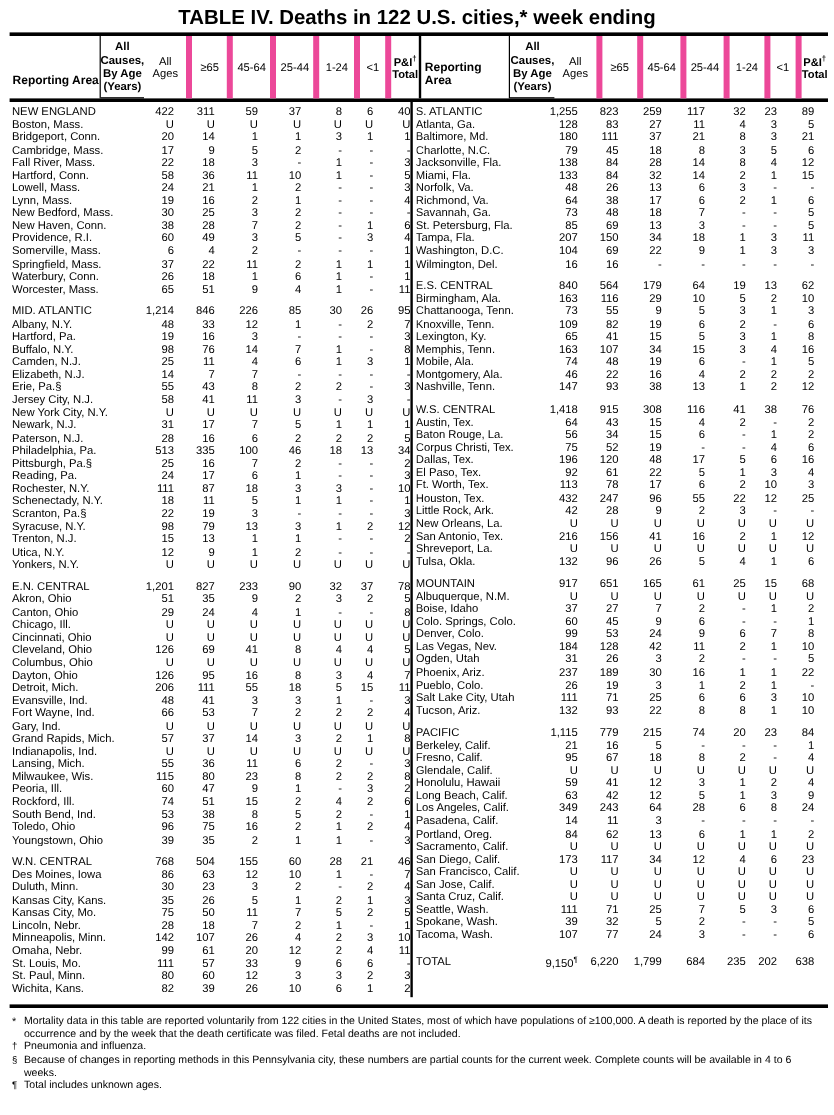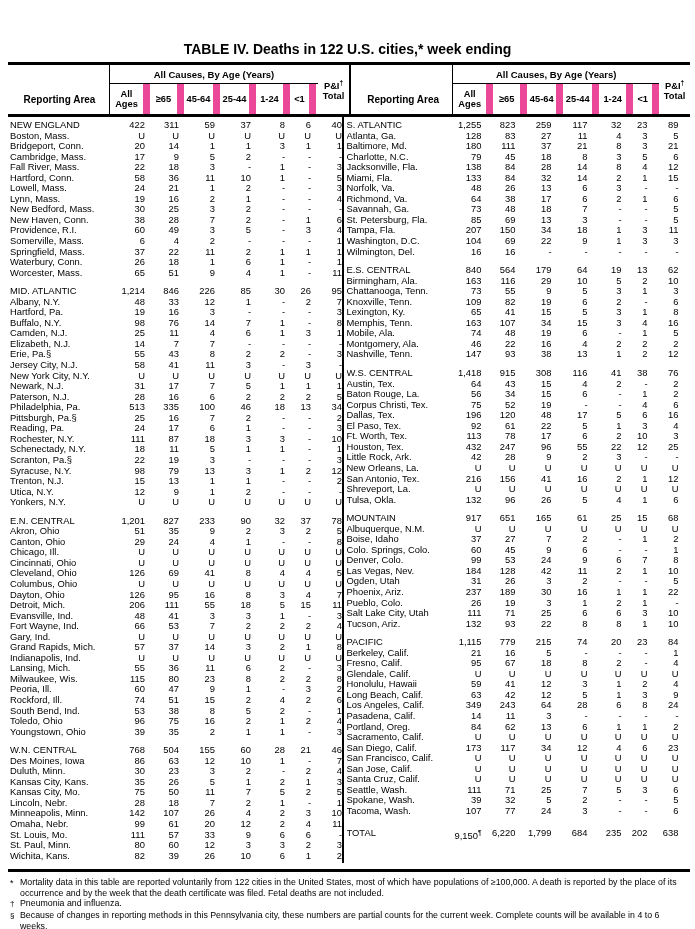--- a/index.html
+++ b/index.html
@@ -2,39 +2,39 @@
 <html><head>
 <meta charset="utf-8">
 <style>
   html,body {margin:0; padding:0; background:#fff;}
   .page {
     width:695px; height:929px; box-sizing:border-box;
     background:#fff; color:#000;
     font-family:"Liberation Sans", sans-serif;
     padding-top:7px; overflow:hidden; position:relative;
   }
-  .title {text-align:center; font-weight:bold; font-size:14px; line-height:15px; margin-bottom:5px;margin-top:35px;}
+  .title {text-align:center; font-weight:bold; font-size:17px; line-height:15px; margin-bottom:5px;}
   
   .hband {display:flex; border-top:3px solid #000; border-bottom:3px solid #000; margin:0 5px 0 8px;}
   .half {width:50%; box-sizing:border-box;}
   .half.leftside {padding-left:2px;}
   .half.rightside {border-left:2px solid #000; padding-left:3px;}
   .hhalf {display:flex;}
   .h-area {
     width:100px; box-sizing:border-box; border-right:1px solid #000;
     display:flex; align-items:flex-end; justify-content:center;
     font-weight:bold; font-size:10px; padding-bottom:9px;
   }
-  .h-group {flex:1; display:flex; flex-direction:column;}
+  .h-group {flex:1; display:flex; flex-direction:row;}
   .h-grouplabel {text-align:center; font-weight:bold; font-size:9.5px; padding:4px 0 3px 0; border-bottom:1px solid #000;}
   .age-cols {display:flex; flex:1;}
   .age-col {
-    box-sizing:border-box; border-right:7px solid #ec4899;
+    box-sizing:border-box; border-right:5px solid #ec4899;
     display:flex; align-items:center; justify-content:center;
-    text-align:center; font-weight:bold; font-size:9.3px; line-height:10px;
+    text-align:center; font-weight:normal; font-size:9.3px; line-height:10px;
     white-space:pre-line; min-height:30px;
   }
   .age-col:nth-child(1){width:40px;} .age-col:nth-child(2){width:34px;}
   .age-col:nth-child(3){width:36px;text-align:right;} .age-col:nth-child(4){width:36px;}
   .age-col:nth-child(5){width:34px;} .age-col:nth-child(6){width:26px;}
   .h-pi {
     width:31px; display:flex; flex-direction:column; align-items:center; justify-content:center;
     font-weight:bold; font-size:9.3px; line-height:10px; text-align:center;
   }
   .h-pi sup {font-size:6.5px;}

